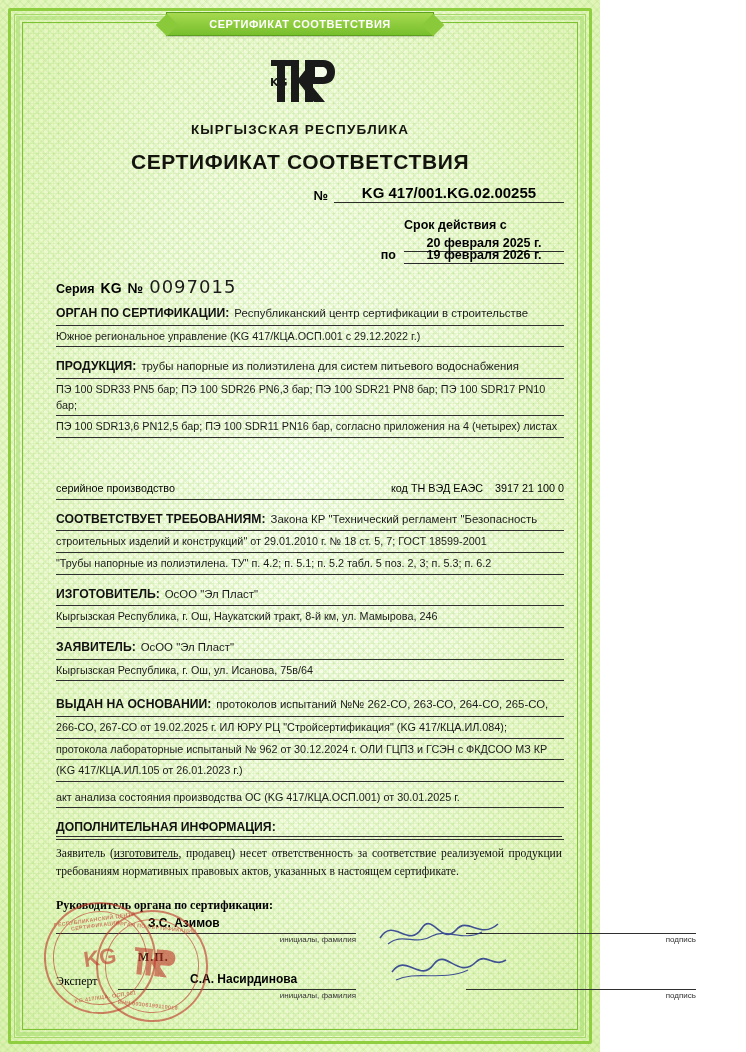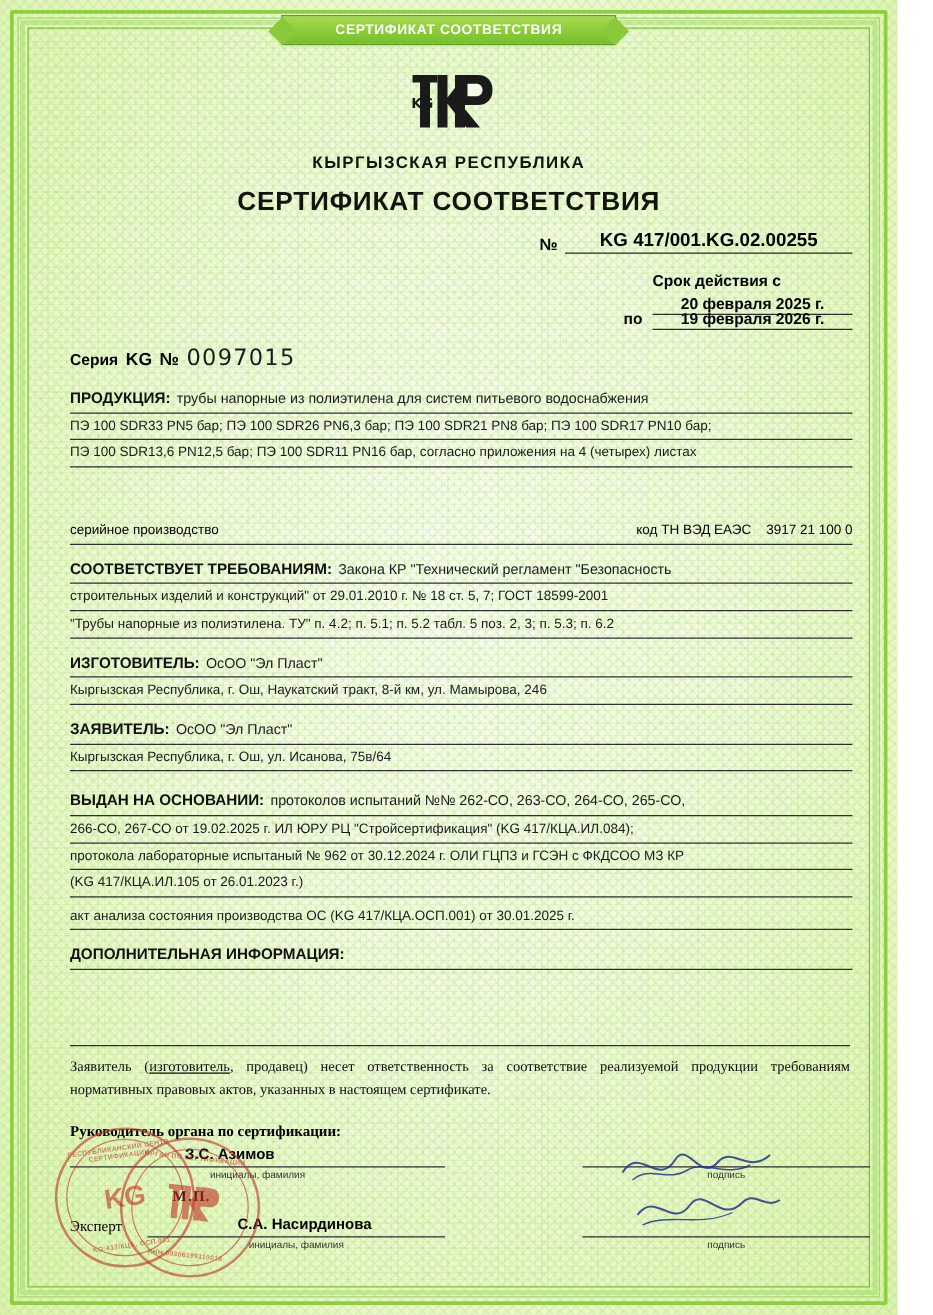--- a/index.html
+++ b/index.html
@@ -6,21 +6,21 @@
   html, body { margin: 0; padding: 0; }
   body {
     width: 746px;
     height: 1052px;
     font-family: "Liberation Sans", sans-serif;
     background: #ffffff;
     overflow: hidden;
   }
   #cert {
     position: relative;
-    width: 718px;
+    width: 600px;
     height: 1052px;
     background:
       repeating-linear-gradient(45deg, rgba(120,200,60,0.10) 0 2px, rgba(255,255,255,0) 2px 6px),
       repeating-linear-gradient(-45deg, rgba(120,200,60,0.10) 0 2px, rgba(255,255,255,0) 2px 6px),
       radial-gradient(ellipse at 50% 45%, #fbfff2 0%, #f3fbdf 45%, #e7f7c4 75%, #dcf2b0 100%);
   }
   
   .frame-outer {
     position: absolute;
     left: 8px; top: 8px; right: 8px; bottom: 8px;
@@ -266,21 +266,21 @@
   .sig-name {
     font-size: 12px;
     font-weight: bold;
     border-bottom: 1px solid #2f2f2f;
     padding: 0 0 2px 92px;
     height: 18px;
   }
   .sig-name.e { padding-left: 72px; }
   .sig-cap {
     font-size: 8px;
-    text-align: center;
+    text-align: right;
     color: #333;
     padding-top: 1px;
   }
   .sig-line-r {
     border-bottom: 1px solid #2f2f2f;
     height: 18px;
   }
   .expert-label {
     position: absolute;
     left: 26px;
@@ -390,20 +390,27 @@
 
     <div class="serial">
       <span class="s1">Серия</span>
       <span class="s2">KG</span>
       <span class="s2">№</span>
       <span class="s3">0097015</span>
     </div>
 
     <div class="body-block">
 
+      <div class="field">
+        <div class="fline">
+          <span class="flabel">ОРГАН ПО СЕРТИФИКАЦИИ:</span>
+          <span class="ftext">Республиканский центр сертификации в строительстве</span>
+        </div>
+        <div class="sub">Южное региональное управление (KG 417/КЦА.ОСП.001 с 29.12.2022 г.)</div>
+      </div>
 
       <div class="gap-sm"></div>
 
       <div class="field">
         <div class="fline">
           <span class="flabel">ПРОДУКЦИЯ:</span>
           <span class="ftext">трубы напорные из полиэтилена для систем питьевого водоснабжения</span>
         </div>
         <div class="sub">ПЭ 100 SDR33 PN5 бар; ПЭ 100 SDR26 PN6,3 бар; ПЭ 100 SDR21 PN8 бар; ПЭ 100 SDR17 PN10 бар;</div>
         <div class="sub">ПЭ 100 SDR13,6 PN12,5 бар; ПЭ 100 SDR11 PN16 бар, согласно приложения на 4 (четырех) листах</div>

